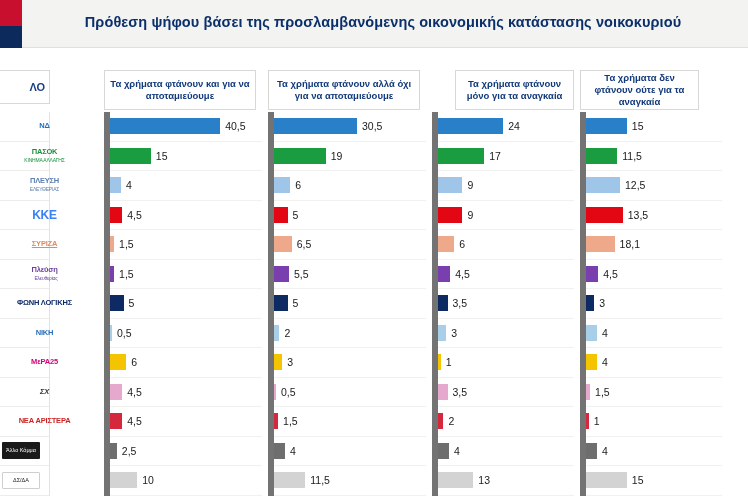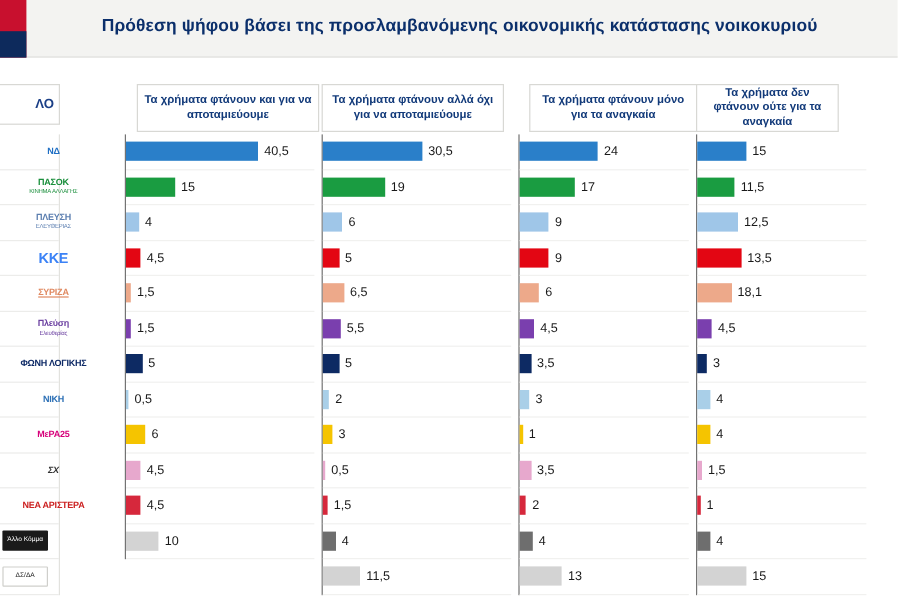--- a/index.html
+++ b/index.html
@@ -104,21 +104,21 @@
     white-space: nowrap;
     margin-left: 47px;
   }
   .plogo-sub { font-size: 5px; font-weight: normal; display:block; }
 
   .logo-nd     { color:#1f6fc4; }
   .logo-pasok  { color:#1a8f3c; }
   .logo-plefsi { color:#5c7fb0; }
   .logo-kke    { color:#3b82f6; font-size: 12px; }
   .logo-syriza { color:#e08a62;text-decoration:underline; }
-  .logo-elef   { color:#6a3fa0; }
+  .logo-elef   { color:#6a3fa0;text-align:right; }
   .logo-foni   { color:#0e2a66; }
   .logo-niki   { color:#2b6fb5; }
   .logo-mera   { color:#d6007a; }
   .logo-sx     { color:#333333;font-style:italic; }
   .logo-nea    { color:#cc2222; }
 
   .logo-box {
     width: 38px; height: 17px;
     background: #1a1a1a;
     color: #ffffff;
@@ -131,21 +131,21 @@
   .logo-box.light {
     background: #ffffff;
     color: #222222;
     border: 1px solid #cfcfcb;
   }
 
   
   .chart-col {
     position: absolute;
     top: 112px;
-    border-left: 1px solid #737373;
+    border-left: 6px solid #737373;
   }
   .bar-row {
     height: 29.5px;
     display: flex;
     align-items: center;
     border-bottom: 1px solid #f1f1ef;
   }
   .bar {
     height: 16px;
     min-width: 2px;
@@ -163,27 +163,27 @@
 
 <div class="header-bar">
   <div class="header-accent"></div>
   <div class="header-title">Πρόθεση ψήφου βάσει της προσλαμβανόμενης οικονομικής κατάστασης νοικοκυριού</div>
 </div>
 
 <div class="left-tab">
   <span>ΛΟ</span>
 </div>
 
-<div class="col-head" id="ch0" style="left:114px;width:152px;">
+<div class="col-head" id="ch0" style="left:104px;width:152px;">
   <span>Τα χρήματα φτάνουν και για να αποταμιεύουμε</span>
 </div>
 <div class="col-head" id="ch1" style="left:268px;width:152px;justify-content:flex-end;">
   <span>Τα χρήματα φτάνουν αλλά όχι για να αποταμιεύουμε</span>
 </div>
-<div class="col-head" id="ch2" style="left:441px;width:140px;">
+<div class="col-head" id="ch2" style="left:455px;width:119px;">
   <span>Τα χρήματα φτάνουν μόνο για τα αναγκαία</span>
 </div>
 <div class="col-head" id="ch3" style="left:580px;width:119px;">
   <span>Τα χρήματα δεν φτάνουν ούτε για τα αναγκαία</span>
 </div>
 
 <div class="party-col" id="party-col">
     <div class="party-cell">
       <div class="party-logo logo-nd">ΝΔ</div>
     </div>
@@ -264,20 +264,24 @@
     </div>
     <div class="bar-row">
       <div class="bar" style="width: 12.24px; background: rgb(231, 168, 205);"></div>
       <span class="bar-label">4,5</span>
     </div>
     <div class="bar-row">
       <div class="bar" style="width: 12.24px; background: rgb(214, 40, 60);"></div>
       <span class="bar-label">4,5</span>
     </div>
     <div class="bar-row">
+      <div class="bar" style="width: 6.8px; background: rgb(110, 110, 110);"></div>
+      <span class="bar-label">2,5</span>
+    </div>
+    <div class="bar-row">
       <div class="bar" style="width: 27.2px; background: rgb(211, 211, 211);"></div>
       <span class="bar-label">10</span>
     </div>
   </div>
 <div class="chart-col" id="col-1" style="left:268px;width:158px;">
     <div class="bar-row">
       <div class="bar" style="width: 82.96px; background: rgb(42, 127, 201);"></div>
       <span class="bar-label">30,5</span>
     </div>
     <div class="bar-row">

